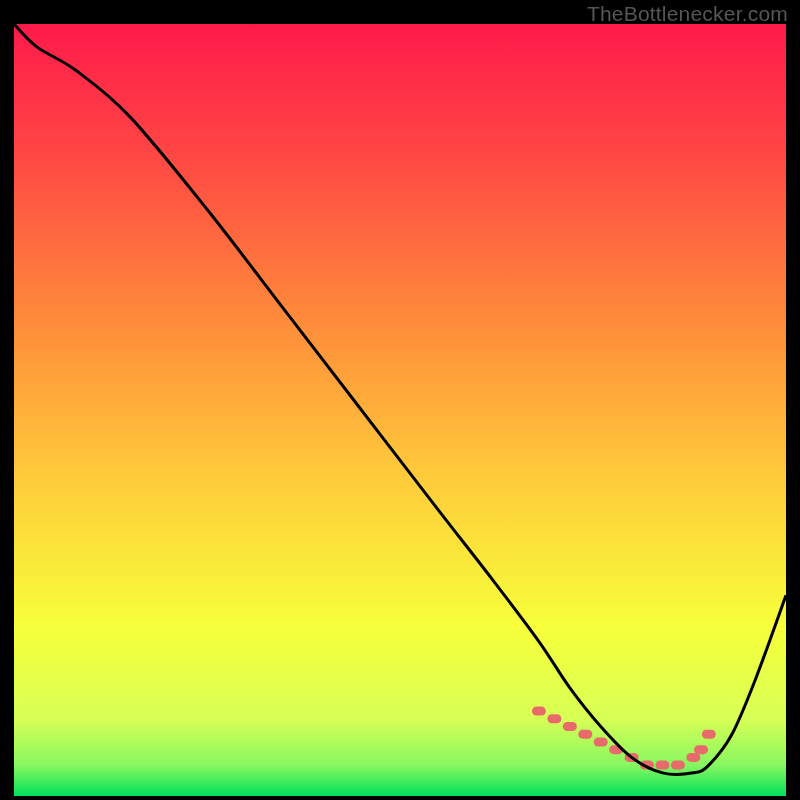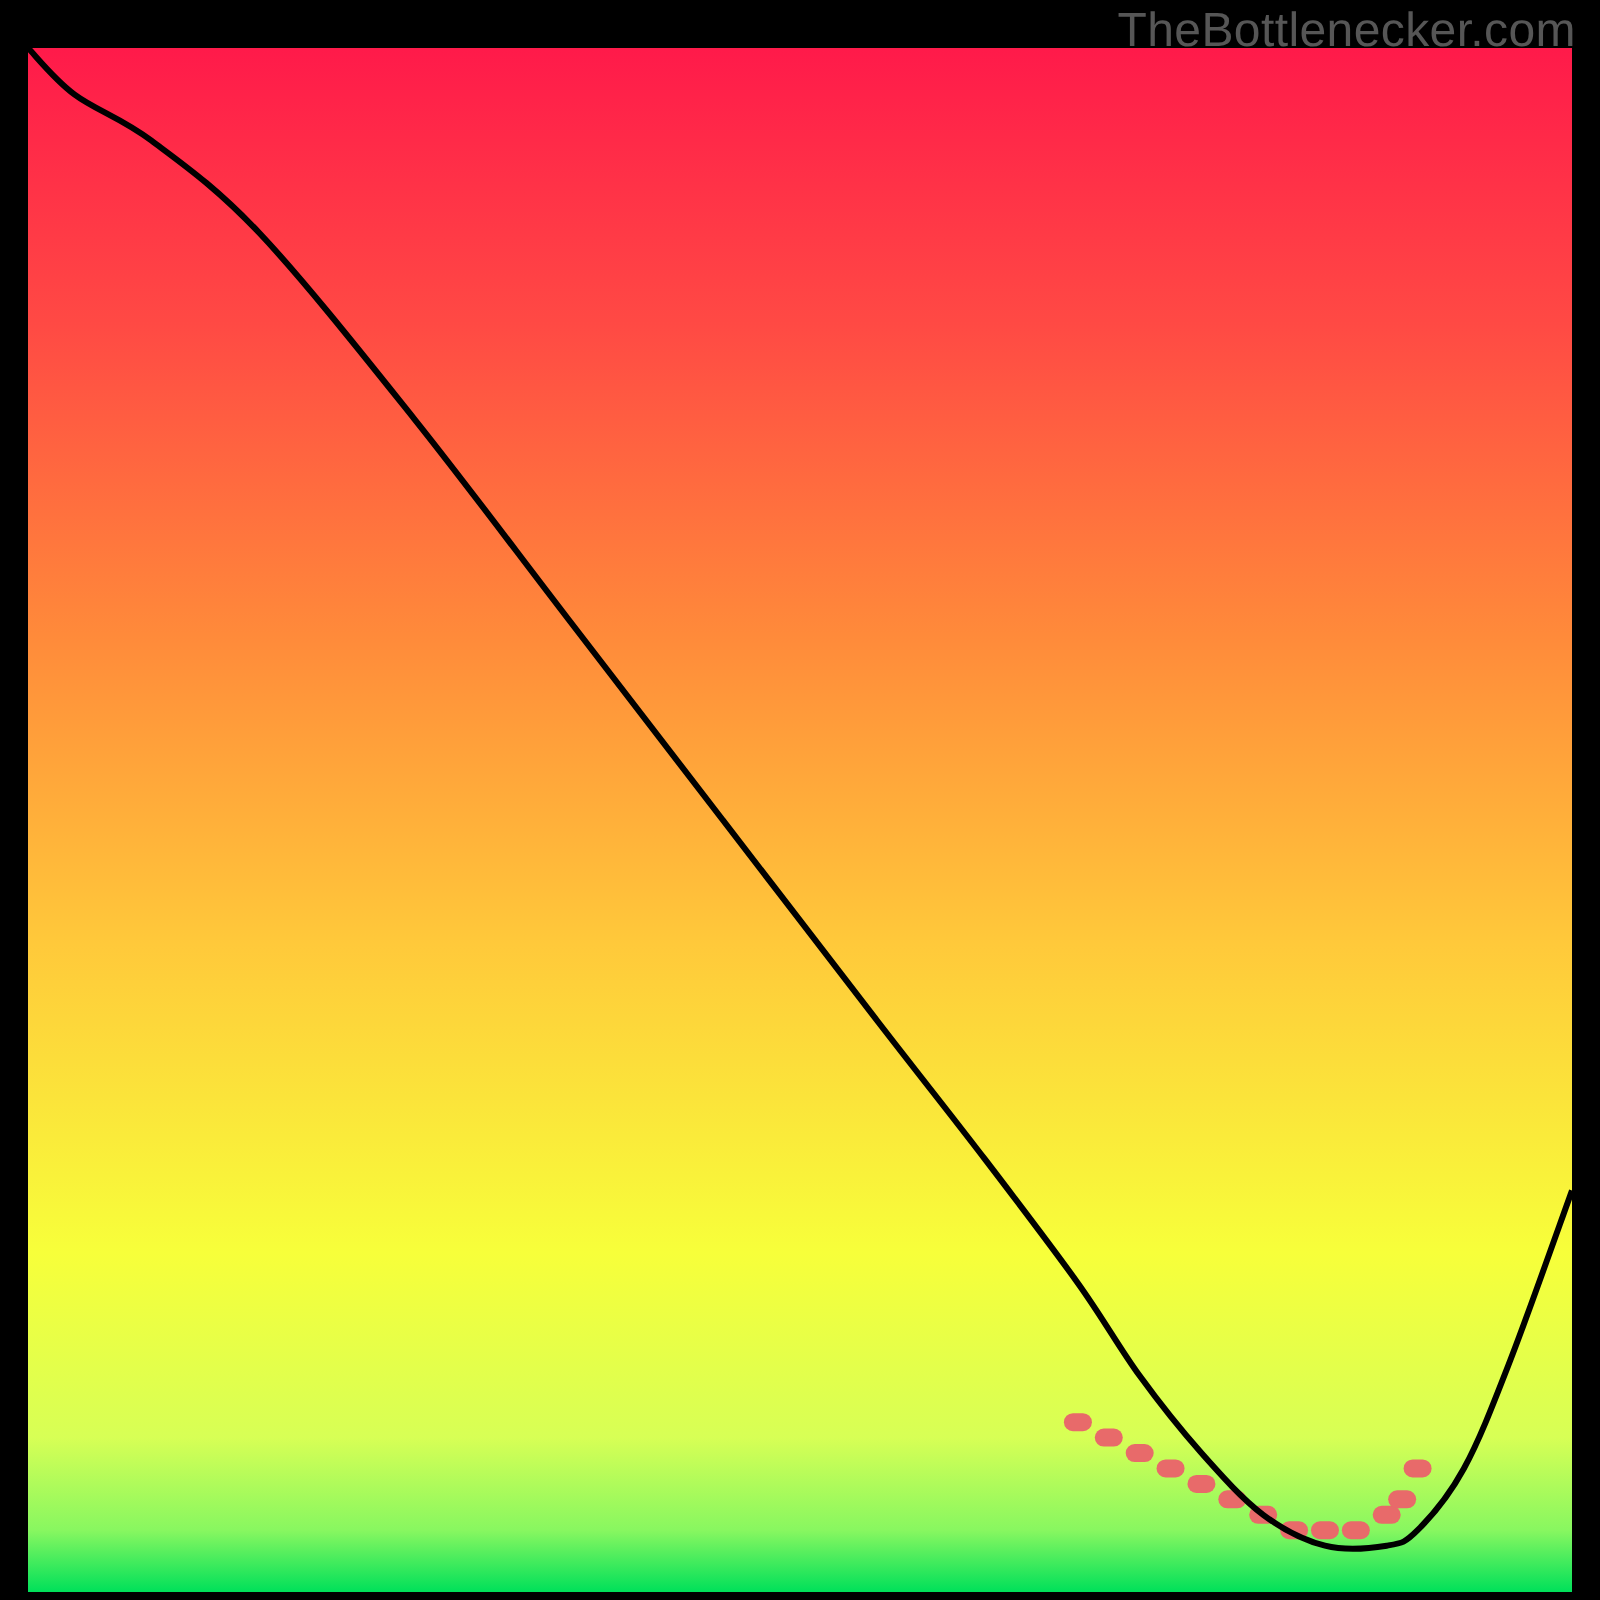--- a/index.html
+++ b/index.html
@@ -23,21 +23,21 @@
     left: 0;
     top: 0;
     width: 772px;
     height: 772px;
   }
   .watermark {
     position: absolute;
     top: 2px;
     right: 12px;
     font-family: Arial, Helvetica, sans-serif;
-    font-size: 24px;
+    font-size: 21px;
     color: #565656;
     letter-spacing: 0.2px;
   }
 </style>
 </head>
 <body>
 
 <div class="frame">
   <svg class="plot" viewBox="0 0 772 772" preserveAspectRatio="none">
     <defs>

